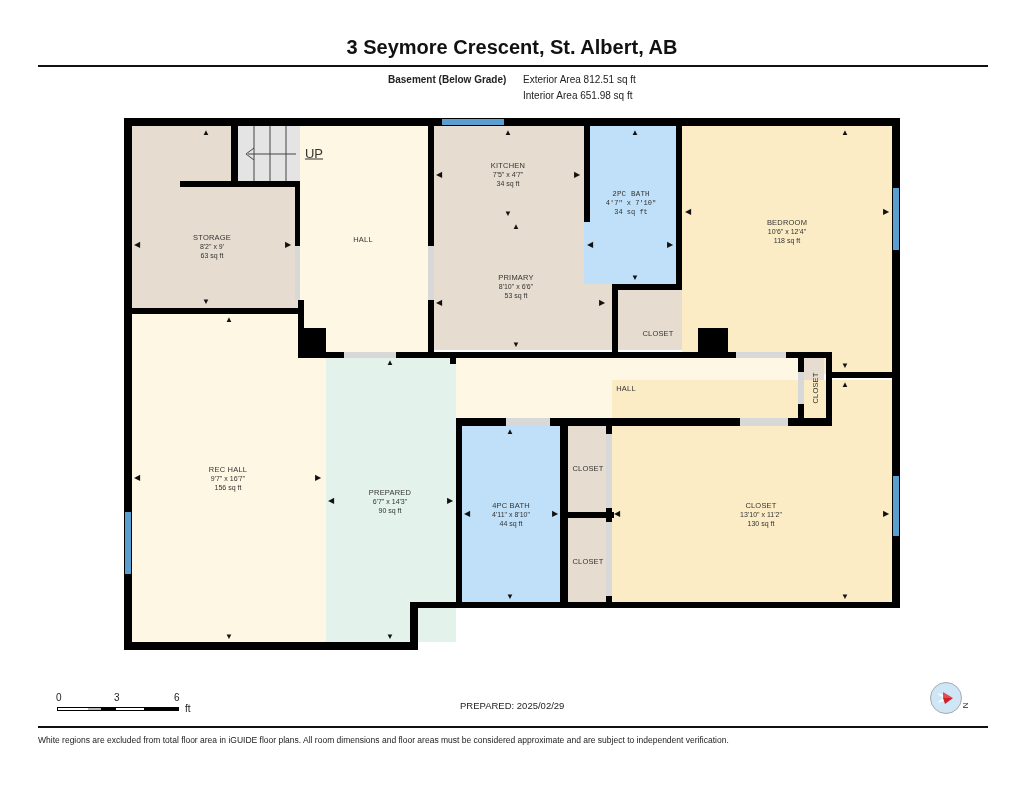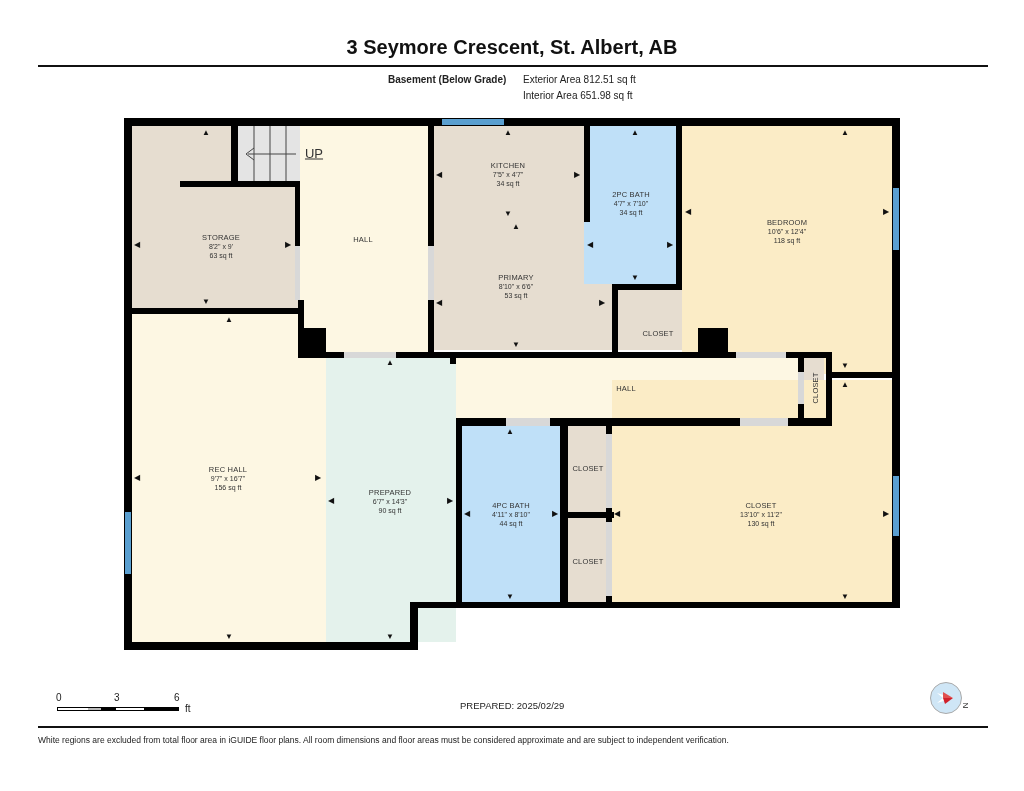--- a/index.html
+++ b/index.html
@@ -107,39 +107,39 @@
 
   <svg style="position:absolute;left:238px;top:126px;" width="62" height="55">
     <line x1="16" y1="0" x2="16" y2="55" stroke="#444" stroke-width="1"></line>
     <line x1="32" y1="0" x2="32" y2="55" stroke="#444" stroke-width="1"></line>
     <line x1="48" y1="0" x2="48" y2="55" stroke="#444" stroke-width="1"></line>
     <line x1="10" y1="28" x2="58" y2="28" stroke="#444" stroke-width="1"></line>
     <polyline points="16,22 8,28 16,34" fill="none" stroke="#444" stroke-width="1"></polyline>
   </svg>
   <div class="lbl" style="left:314px;top:153px;font-size:13px;text-decoration:underline;">UP</div>
 
-  <div class="lbl" style="left:221px;top:246px;">
+  <div class="lbl" style="left:212px;top:246px;">
       <div class="n">STORAGE</div>
       <div>8'2" x 9'</div>
       <div>63 sq ft</div>
     </div>
   <div class="lbl" style="left:363px;top:239px;">
       <div class="n">HALL</div>
     </div>
   <div class="lbl" style="left:508px;top:174px;">
       <div class="n">KITCHEN</div>
       <div>7'5" x 4'7"</div>
       <div>34 sq ft</div>
     </div>
   <div class="lbl" style="left:516px;top:286px;">
       <div class="n">PRIMARY</div>
       <div>8'10" x 6'6"</div>
       <div>53 sq ft</div>
     </div>
-  <div class="lbl" style="left:631px;top:203px;">
+  <div class="lbl" style="left:631px;top:203px;font-family:Liberation Mono, monospace;">
       <div class="n">2PC BATH</div>
       <div>4'7" x 7'10"</div>
       <div>34 sq ft</div>
     </div>
   <div class="lbl" style="left:787px;top:231px;">
       <div class="n">BEDROOM</div>
       <div>10'6" x 12'4"</div>
       <div>118 sq ft</div>
     </div>
   <div class="lbl" style="left:658px;top:333px;">

